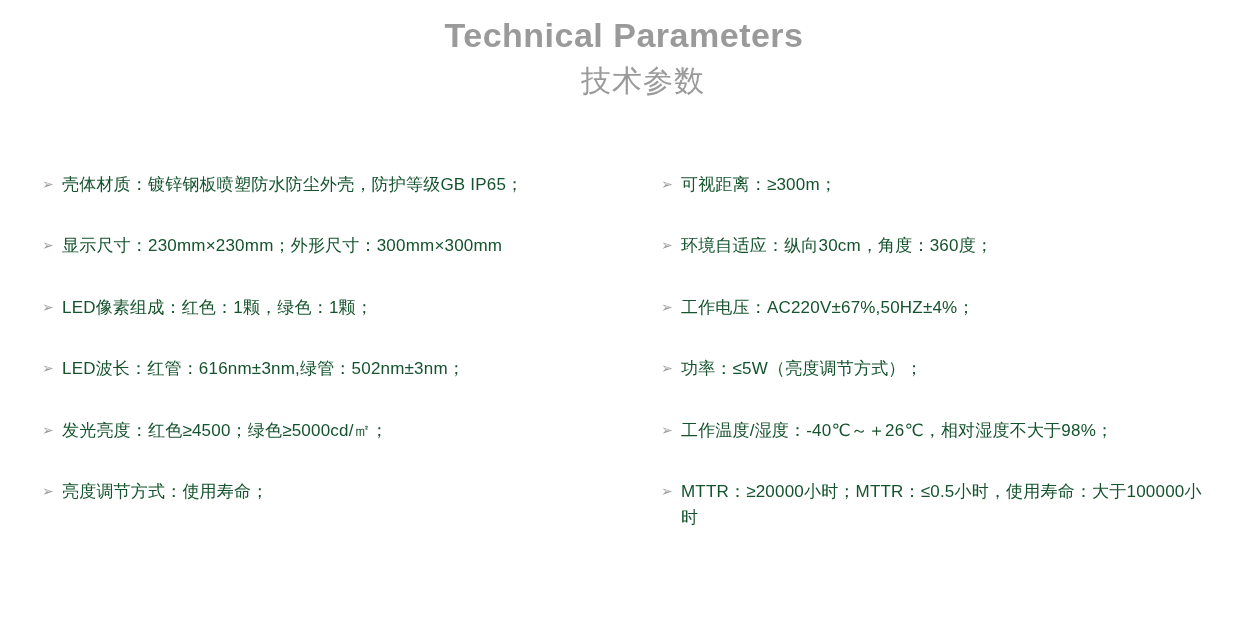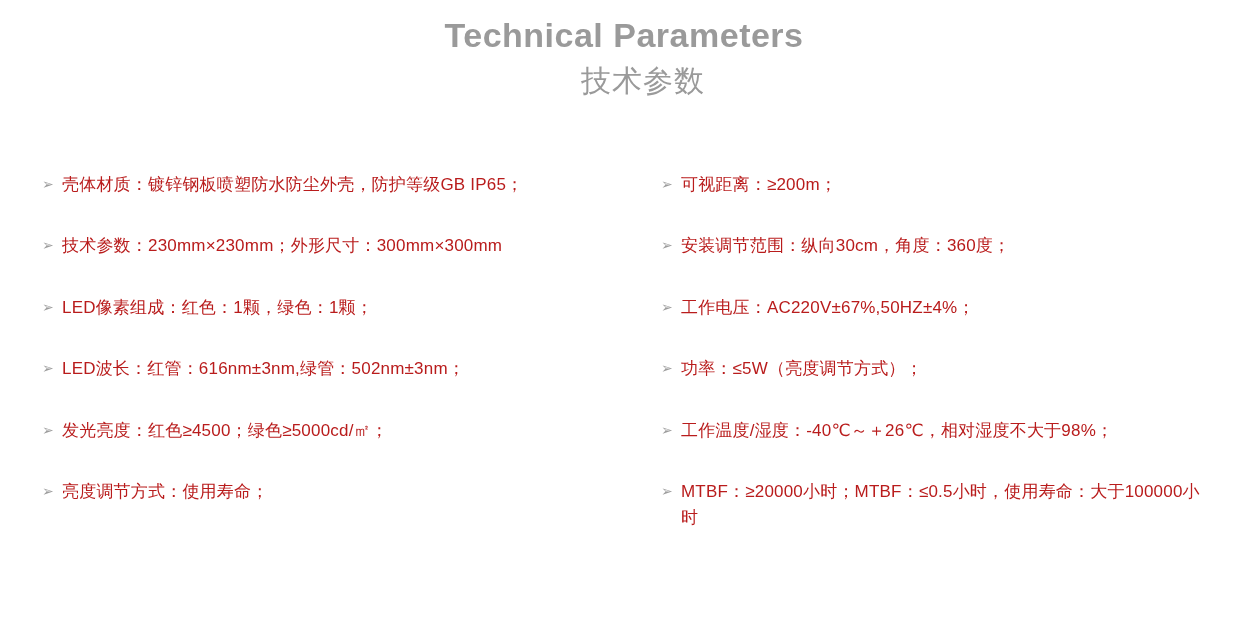--- a/index.html
+++ b/index.html
@@ -66,21 +66,21 @@
     flex: 0 0 auto;
     width: 20px;
     color: #9d9d9d;
     font-size: 14px;
     line-height: 1.55;
     padding-top: 2px;
   }
   .spec-text {
     flex: 1 1 auto;
     font-size: 17px;
-    color: #b91c1c;
+    color: #14532d;
     letter-spacing: 0.2px;
   }
 </style>
 </head>
 <body>
 
 <div class="page">
 
   <div class="header">
     <div class="title-en">Technical Parameters</div>
@@ -91,21 +91,21 @@
 
     <div class="col col-left">
 
       <div class="spec-item">
         <span class="bullet">➢</span>
         <span class="spec-text">壳体材质：镀锌钢板喷塑防水防尘外壳，防护等级GB IP65；</span>
       </div>
 
       <div class="spec-item">
         <span class="bullet">➢</span>
-        <span class="spec-text">技术参数：230mm×230mm；外形尺寸：300mm×300mm</span>
+        <span class="spec-text">显示尺寸：230mm×230mm；外形尺寸：300mm×300mm</span>
       </div>
 
       <div class="spec-item">
         <span class="bullet">➢</span>
         <span class="spec-text">LED像素组成：红色：1颗，绿色：1颗；</span>
       </div>
 
       <div class="spec-item">
         <span class="bullet">➢</span>
         <span class="spec-text">LED波长：红管：616nm±3nm,绿管：502nm±3nm；</span>
@@ -120,45 +120,45 @@
         <span class="bullet">➢</span>
         <span class="spec-text">亮度调节方式：使用寿命；</span>
       </div>
 
     </div>
 
     <div class="col col-right">
 
       <div class="spec-item">
         <span class="bullet">➢</span>
-        <span class="spec-text">可视距离：≥200m；</span>
+        <span class="spec-text">可视距离：≥300m；</span>
       </div>
 
       <div class="spec-item">
         <span class="bullet">➢</span>
-        <span class="spec-text">安装调节范围：纵向30cm，角度：360度；</span>
+        <span class="spec-text">环境自适应：纵向30cm，角度：360度；</span>
       </div>
 
       <div class="spec-item">
         <span class="bullet">➢</span>
         <span class="spec-text">工作电压：AC220V±67%,50HZ±4%；</span>
       </div>
 
       <div class="spec-item">
         <span class="bullet">➢</span>
         <span class="spec-text">功率：≤5W（亮度调节方式）；</span>
       </div>
 
       <div class="spec-item">
         <span class="bullet">➢</span>
         <span class="spec-text">工作温度/湿度：-40℃～＋26℃，相对湿度不大于98%；</span>
       </div>
 
       <div class="spec-item">
         <span class="bullet">➢</span>
-        <span class="spec-text">MTBF：≥20000小时；MTBF：≤0.5小时，使用寿命：大于100000小时</span>
+        <span class="spec-text">MTTR：≥20000小时；MTTR：≤0.5小时，使用寿命：大于100000小时</span>
       </div>
 
     </div>
 
   </div>
 
 </div>
 
 </body></html>

